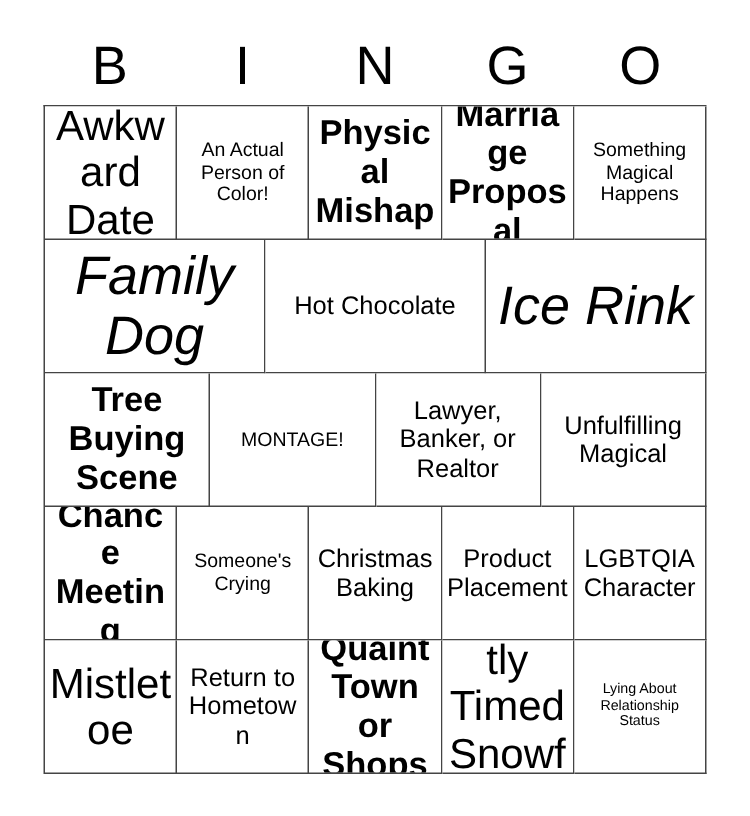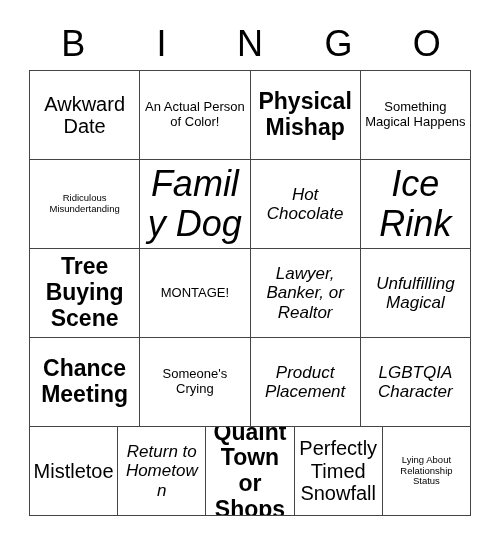--- a/index.html
+++ b/index.html
@@ -73,22 +73,22 @@
     display: block;
     width: 100%;
     line-height: 1.12;
     color: #000000;
     word-wrap: break-word;
   }
 
   
   .fs-xxl { font-size: 36px; font-style: italic; }
   .fs-xl  { font-size: 23px; font-weight: bold; }
-  .fs-lg  { font-size: 20px; }
-  .fs-md  { font-size: 17px; font-style: italic; }
+  .fs-lg  { font-size: 28px; }
+  .fs-md  { font-size: 17px; }
   .fs-sm  { font-size: 13px; }
   .fs-xxs { font-size: 9.5px; }
 </style>
 </head>
 <body>
 
 <div id="card">
 
   <div class="header-row">
     <div class="header-cell">B</div>
@@ -104,28 +104,28 @@
       <div class="cell">
           <span class="cell-text fs-lg">Awkward Date</span>
         </div>
       <div class="cell">
           <span class="cell-text fs-sm">An Actual Person of Color!</span>
         </div>
       <div class="cell">
           <span class="cell-text fs-xl">Physical Mishap</span>
         </div>
       <div class="cell">
+          <span class="cell-text fs-xl">Marriage Proposal</span>
+        </div>
+      <div class="cell">
           <span class="cell-text fs-sm">Something Magical Happens</span>
         </div>
     </div>
 
     <div class="grid-row">
-      <div class="cell">
-          <span class="cell-text fs-xxs">Ridiculous Misundertanding</span>
-        </div>
       <div class="cell">
           <span class="cell-text fs-xxl">Family Dog</span>
         </div>
       <div class="cell">
           <span class="cell-text fs-md">Hot Chocolate</span>
         </div>
       <div class="cell">
           <span class="cell-text fs-xxl">Ice Rink</span>
         </div>
     </div>
@@ -146,20 +146,23 @@
     </div>
 
     <div class="grid-row">
       <div class="cell">
           <span class="cell-text fs-xl">Chance Meeting</span>
         </div>
       <div class="cell">
           <span class="cell-text fs-sm">Someone's Crying</span>
         </div>
       <div class="cell">
+          <span class="cell-text fs-md">Christmas Baking</span>
+        </div>
+      <div class="cell">
           <span class="cell-text fs-md">Product Placement</span>
         </div>
       <div class="cell">
           <span class="cell-text fs-md">LGBTQIA Character</span>
         </div>
     </div>
 
     <div class="grid-row">
       <div class="cell">
           <span class="cell-text fs-lg">Mistletoe</span>

